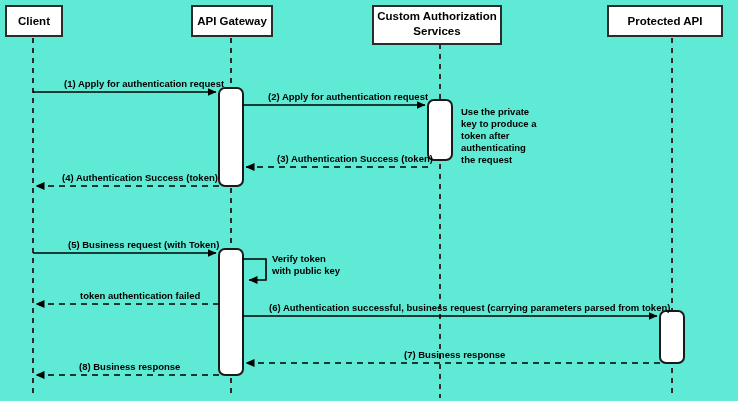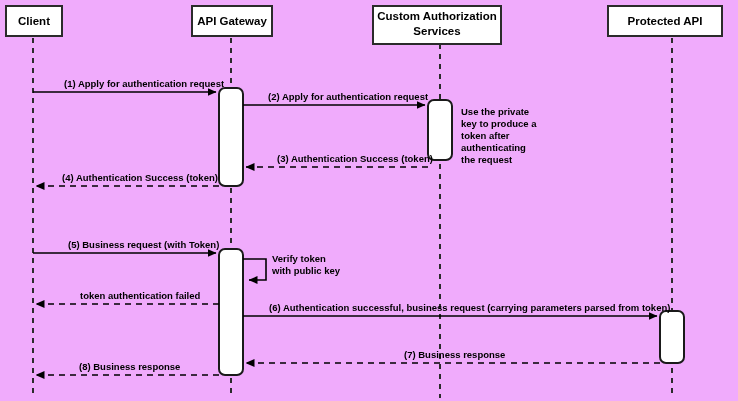--- a/index.html
+++ b/index.html
@@ -9,21 +9,21 @@
     background: #ffffff;
   }
   body {
     font-family: "Liberation Sans", sans-serif;
     color: #000000;
   }
   #diagram-root {
     position: relative;
     width: 738px;
     height: 401px;
-    background: #f0abfc;
+    background: #5eead4;
     overflow: hidden;
   }
   svg.canvas {
     position: absolute;
     left: 0;
     top: 0;
     width: 738px;
     height: 401px;
     display: block;
   }

